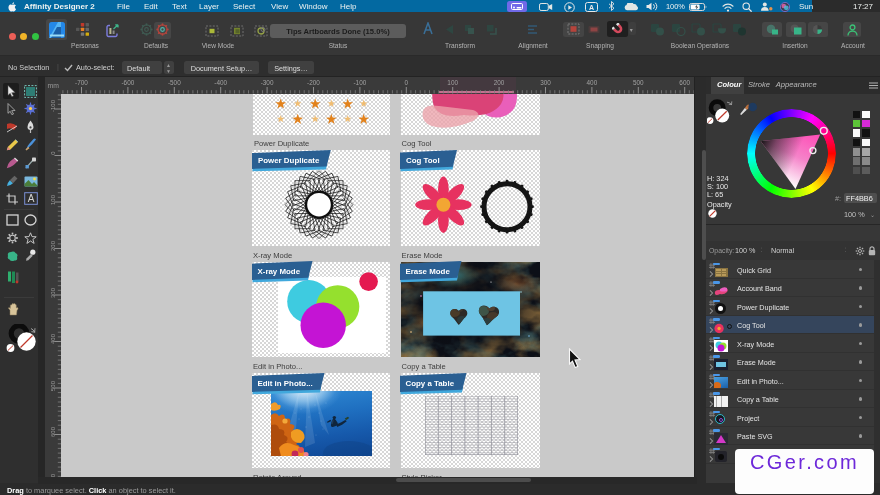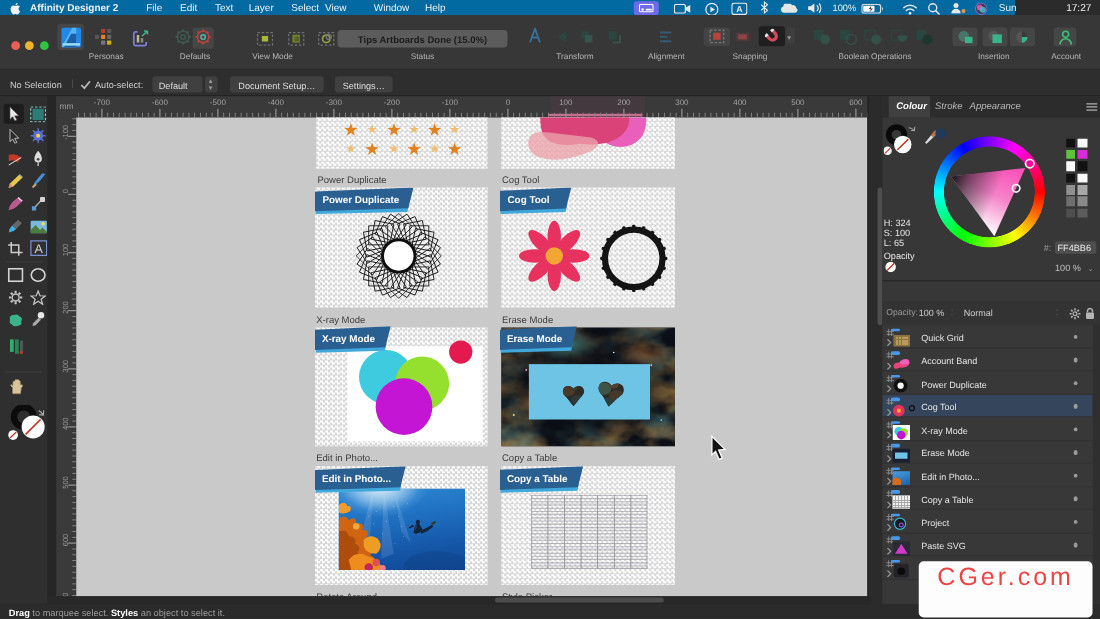--- a/index.html
+++ b/index.html
@@ -79,21 +79,21 @@
   <div id="menubar" class="abs">
     <svg class="abs" style="left:8px;top:1.5px" width="9" height="10" viewBox="0 0 12 14">
       <path fill="#f2f2f2" d="M9.3 7.4c0-1.7 1.4-2.5 1.5-2.6-.8-1.2-2-1.3-2.5-1.4-1-.1-2 .6-2.5.6-.5 0-1.3-.6-2.2-.6-1.1 0-2.2.7-2.7 1.7-1.2 2-.3 5 .8 6.6.5.8 1.2 1.7 2 1.6.8 0 1.1-.5 2.1-.5s1.3.5 2.2.5c.9 0 1.5-.8 2-1.6.6-.9.9-1.8.9-1.9 0 0-1.6-.6-1.6-2.4zM7.6 2.3c.4-.5.7-1.3.6-2-.6 0-1.4.4-1.8 1-.4.4-.8 1.2-.7 1.9.7.1 1.4-.4 1.9-.9z"></path>
     </svg>
     <span class="mi" style="left:24px;font-weight:bold">Affinity Designer 2</span>
     <span class="mi" style="left:117px">File</span>
     <span class="mi" style="left:144px">Edit</span>
     <span class="mi" style="left:172px">Text</span>
     <span class="mi" style="left:199px">Layer</span>
     <span class="mi" style="left:233px">Select</span>
-    <span class="mi" style="left:260px">View</span>
+    <span class="mi" style="left:271px">View</span>
     <span class="mi" style="left:299px">Window</span>
     <span class="mi" style="left:340px">Help</span>
 
     <div class="abs" style="left:507px;top:0.5px;width:20px;height:11px;background:#7069e8;border-radius:2.5px"></div>
     <svg class="abs" style="left:511px;top:2.5px" width="12" height="7" viewBox="0 0 12 7">
       <rect x="0.5" y="0.5" width="11" height="6" rx="1.2" fill="none" stroke="#fff" stroke-width="1"></rect>
       <circle cx="3" cy="4.6" r="1" fill="#fff"></circle>
         <rect x="5.5" y="4" width="5" height="1.4" rx="0.7" fill="#fff"></rect>
     </svg>
     <svg class="abs" style="left:539px;top:3px" width="14" height="8" viewBox="0 0 14 8">
@@ -1397,20 +1397,20 @@
             <div class="abs" style="left:3px;top:3px;width:6px;height:6px;border-radius:50%;background:#0a0a0a"></div>
           </div>
   <span class="lname">Assets</span>
   <span class="ldot"></span>
 </div>
 </div>
   </div>
 
   <div id="statusbar" class="abs">
       <span style="position:absolute;left:7px;top:2px">
-    <b style="color:#fff">Drag</b> to marquee select. <b style="color:#fff">Styles</b> an object to select it.</span>
+    <b style="color:#fff">Drag</b> to marquee select. <b style="color:#fff">Click</b> an object to select it.</span>
   </div>
 
   <div id="watermark" class="abs">
-    <div style="font-size:20px; letter-spacing:2.4px; margin-top:2px; color:#ef4444">CGer.com</div>
+    <div style="font-size:20px; letter-spacing:2.4px; margin-top:2px; color:#6d28d9">CGer.com</div>
   </div>
 
 </div>
 
 </body></html>

